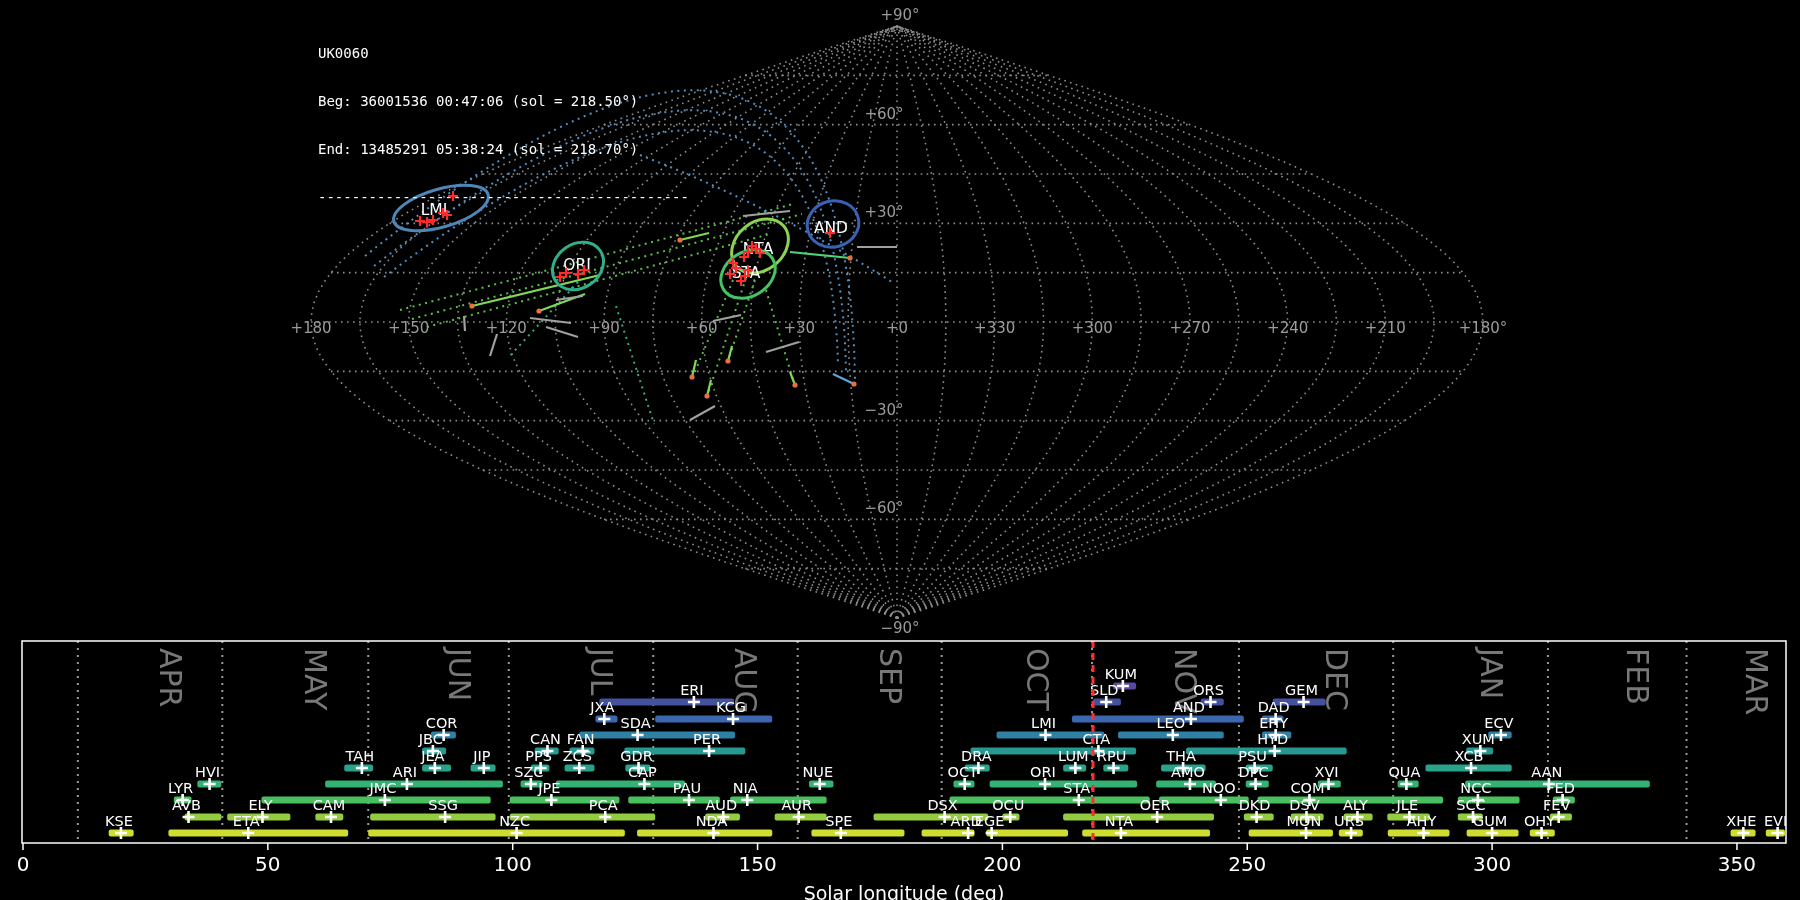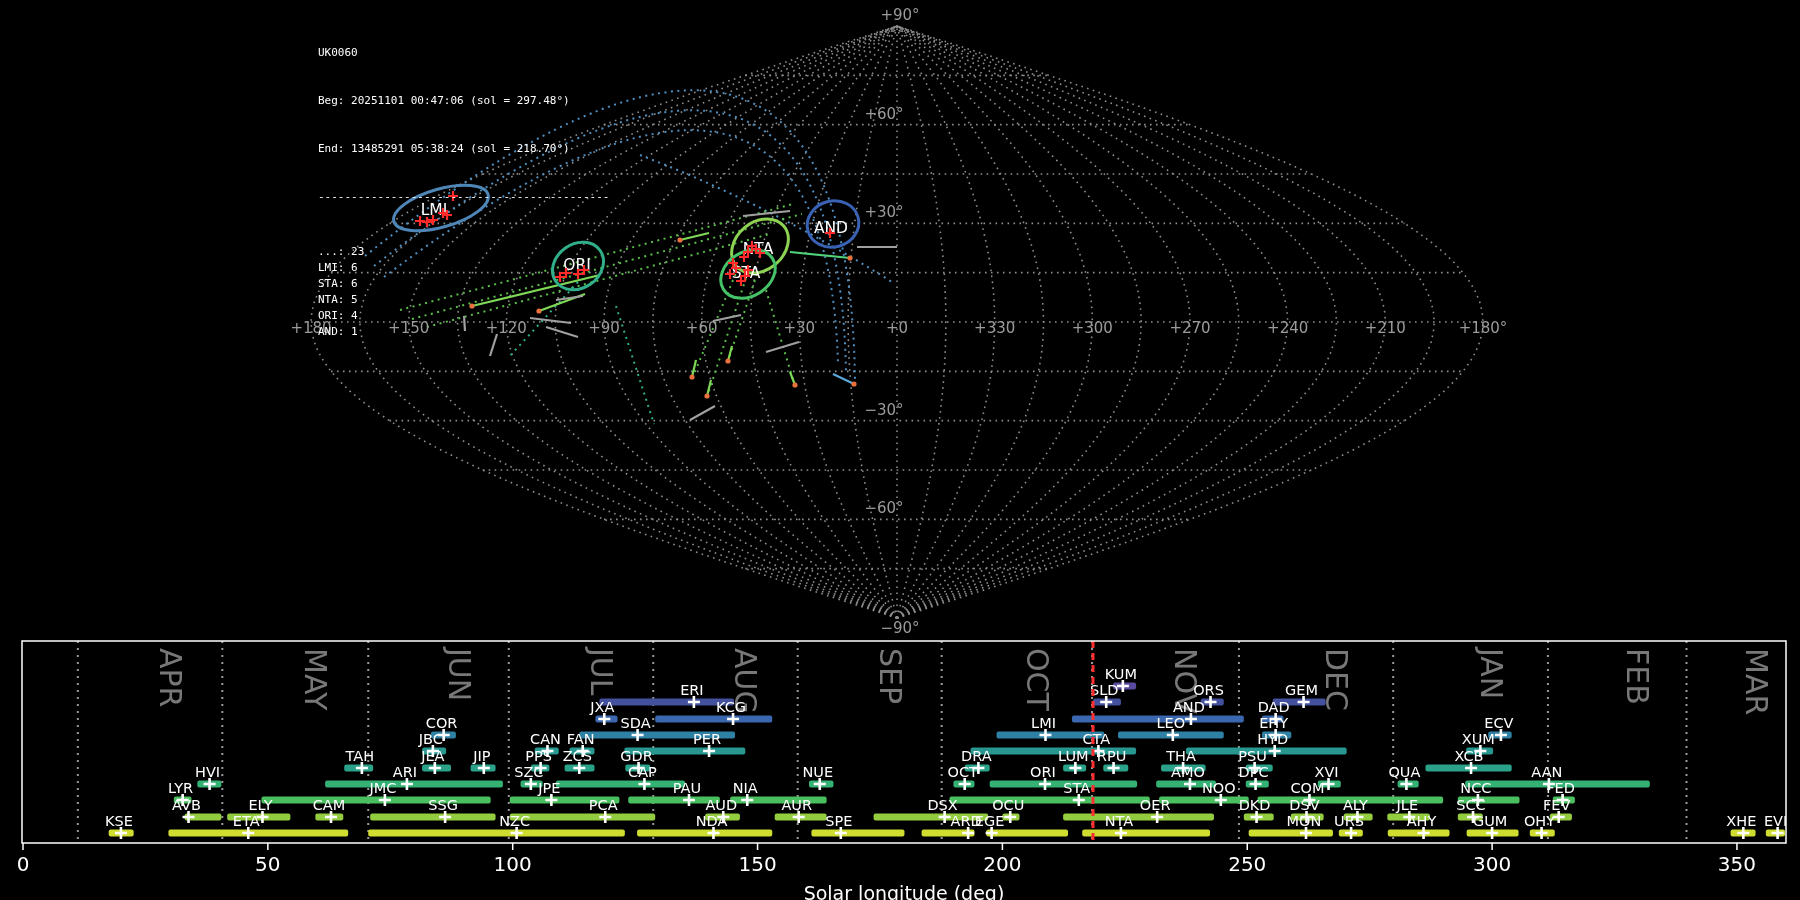--- a/index.html
+++ b/index.html
@@ -1,19 +1,19 @@
 <!DOCTYPE html>
 <html><head>
 <meta charset="utf-8">
 <style>
   html,body{margin:0;padding:0;background:#000;}
   .stage{position:relative;width:1800px;height:900px;background:#000;overflow:hidden;
          font-family:"DejaVu Sans",sans-serif;}
   #session-info{position:absolute;left:318px;top:13px;color:#fff;
-    font-family:"DejaVu Sans Mono",monospace;font-size:11px;line-height:16px;white-space:pre;}
+    font-family:"DejaVu Sans Mono",monospace;font-size:14px;line-height:16px;white-space:pre;}
   #session-info .counts{margin-top:7px;}
   svg text{font-family:"DejaVu Sans",sans-serif;}
 </style>
 </head>
 <body>
 
 <div class="stage">
   <svg id="sky-map" width="1800" height="640" viewBox="0 0 1800 640" style="position:absolute;left:0;top:0;">
       <line x1="745.3320395699228" y1="568.6666666666667" x2="1048.667960430077" y2="568.6666666666667" stroke="#8d8d8d" stroke-width="1.6" stroke-dasharray="1.6 4.4" fill="none"></line>
       <line x1="604" y1="519.3333333333333" x2="1190" y2="519.3333333333333" stroke="#8d8d8d" stroke-width="1.6" stroke-dasharray="1.6 4.4" fill="none"></line>
@@ -140,24 +140,23 @@
       <text x="884" y="118.66666666666669" fill="#9b9b9b" font-size="15px" text-anchor="middle">+60°</text>
       <text x="884" y="217.33333333333334" fill="#9b9b9b" font-size="15px" text-anchor="middle">+30°</text>
       <text x="884" y="414.66666666666663" fill="#9b9b9b" font-size="15px" text-anchor="middle">−30°</text>
       <text x="884" y="513.3333333333333" fill="#9b9b9b" font-size="15px" text-anchor="middle">−60°</text>
       <text x="900" y="20" fill="#9b9b9b" font-size="15px" text-anchor="middle">+90°</text>
       <text x="900" y="633" fill="#9b9b9b" font-size="15px" text-anchor="middle">−90°</text>
     </svg>
 
   <div id="session-info">
     <div>UK0060</div>
-    <div>Beg: 20251101 00:47:06 (sol = 297.48°)</div>
+    <div>Beg: 36001536 00:47:06 (sol = 218.50°)</div>
     <div>End: 13485291 05:38:24 (sol = 218.70°)</div>
     <div>--------------------------------------------</div>
-    <div class="counts" id="shower-counts"><div>...: 23</div><div>LMI: 6</div><div>STA: 6</div><div>NTA: 5</div><div>ORI: 4</div><div>AND: 1</div></div>
   </div>
 
   <svg id="timeline" width="1800" height="260" viewBox="0 0 1800 260" style="position:absolute;left:0;top:640;">
       <line x1="77.8464" y1="1" x2="77.8464" y2="203" stroke="#9a9a9a" stroke-width="2" stroke-dasharray="2 5"></line>
       <line x1="222.30790000000002" y1="1" x2="222.30790000000002" y2="203" stroke="#9a9a9a" stroke-width="2" stroke-dasharray="2 5"></line>
       <line x1="368.23850000000004" y1="1" x2="368.23850000000004" y2="203" stroke="#9a9a9a" stroke-width="2" stroke-dasharray="2 5"></line>
       <line x1="508.78240000000005" y1="1" x2="508.78240000000005" y2="203" stroke="#9a9a9a" stroke-width="2" stroke-dasharray="2 5"></line>
       <line x1="653.2438999999999" y1="1" x2="653.2438999999999" y2="203" stroke="#9a9a9a" stroke-width="2" stroke-dasharray="2 5"></line>
       <line x1="797.7053999999999" y1="1" x2="797.7053999999999" y2="203" stroke="#9a9a9a" stroke-width="2" stroke-dasharray="2 5"></line>
       <line x1="941.6772" y1="1" x2="941.6772" y2="203" stroke="#9a9a9a" stroke-width="2" stroke-dasharray="2 5"></line>

